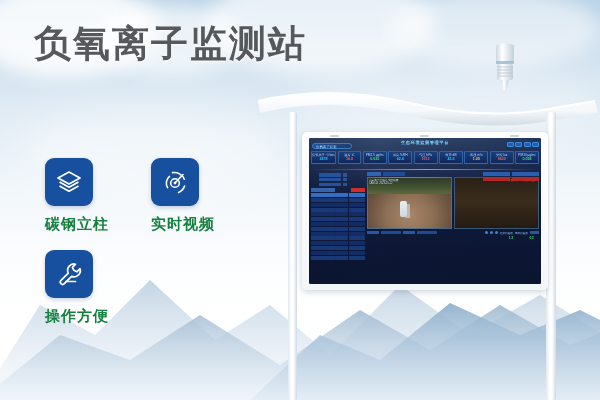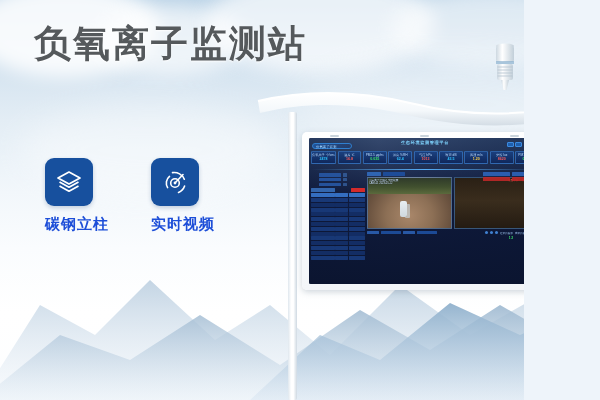--- a/index.html
+++ b/index.html
@@ -3,21 +3,21 @@
 <meta charset="utf-8">
 <style>
   * { box-sizing: border-box; margin:0; padding:0; }
   html,body { width:600px; height:400px; overflow:hidden; }
   body {
     font-family: "Liberation Sans", "DejaVu Sans", sans-serif;
     position:relative; background:#eef4fa;
   }
 
   
-  #stage { position:absolute; inset:0; width:524px; height:400px; overflow:hidden; }
+  #stage { position:absolute; inset:0; width:600px; height:400px; overflow:hidden; }
 
   .sky {
     position:absolute; inset:0;
     background:
       linear-gradient(180deg,
         #b9d2e6 0%,
         #cfe0ee 12%,
         #e3edf5 30%,
         #f2f7fb 48%,
         #fafcfe 62%,
@@ -67,21 +67,21 @@
   .feat { width:100px; text-align:left; }
   .tile {
     width:48px; height:48px; border-radius:9px;
     background:#17509e;
     display:flex; align-items:center; justify-content:center;
     box-shadow:0 2px 4px rgba(20,60,120,.22);
   }
   .tile svg { display:block; }
   .feat-label {
     margin-top:9px; font-size:15px; font-weight:bold;
-    color:#1d4ed8; letter-spacing:1px; white-space:nowrap;
+    color:#15803d; letter-spacing:1px; white-space:nowrap;
   }
 
   
   .station { position:absolute; left:250px; top:40px; width:350px; height:360px; }
 
   .canopy { position:absolute; left:0; top:45px; width:350px; height:46px; }
 
   .post {
     position:absolute; background:linear-gradient(90deg,#dfe7ee 0%,#ffffff 35%,#ffffff 60%,#cfd9e2 100%);
     border-radius:2px;
@@ -267,20 +267,34 @@
             <path d="M23.6 18 A10.6 10.6 0 0 1 17.5 24.4"></path>
             <path d="M14 15 L22 6.5"></path>
           </g>
           <circle cx="14" cy="15" r="1.4" fill="#ffffff"></circle>
         </svg>
       </div>
       <div class="feat-label">实时视频</div>
     </div>
 
 
+    <div class="feat">
+      <div class="tile">
+        <svg width="28" height="28" viewBox="0 0 28 28">
+          <g fill="none" stroke="#ffffff" stroke-width="1.7" stroke-linejoin="round" stroke-linecap="round">
+            <path d="M20.5 4.2 L17.4 7.3 L18.9 10.3 L21.9 11.8 L25 8.7
+                     A6.3 6.3 0 0 1 16.6 16.4 L9.3 23.7
+                     A2.3 2.3 0 0 1 6.0 20.4 L13.3 13.1
+                     A6.3 6.3 0 0 1 20.5 4.2 Z"></path>
+            <path d="M11 21.5 L20.5 21.5"></path>
+          </g>
+        </svg>
+      </div>
+      <div class="feat-label">操作方便</div>
+    </div>
 
   </div>
 
   <div class="station">
 
     <svg class="sensor" viewBox="0 0 30 52">
       <defs>
         <linearGradient id="sg" x1="0" y1="0" x2="1" y2="0">
           <stop offset="0%" stop-color="#cdd8e1"></stop>
           <stop offset="35%" stop-color="#ffffff"></stop>

